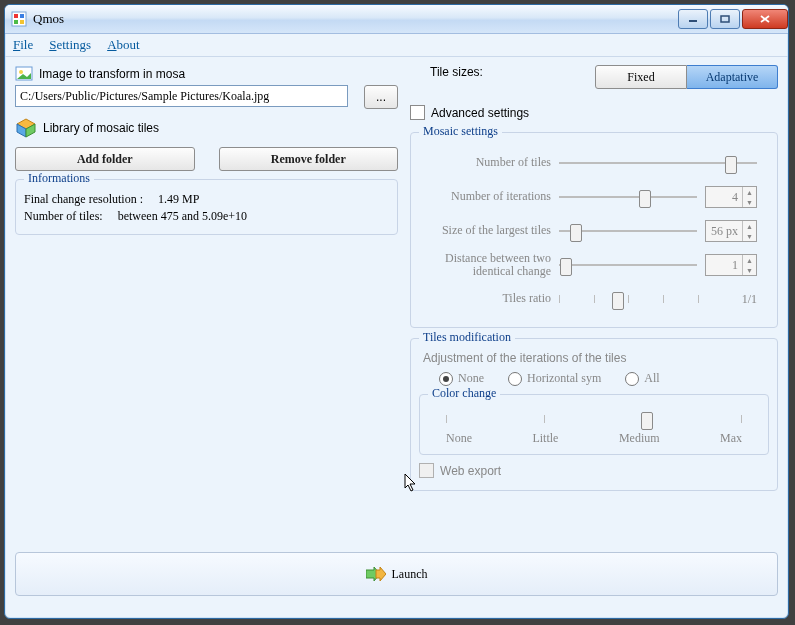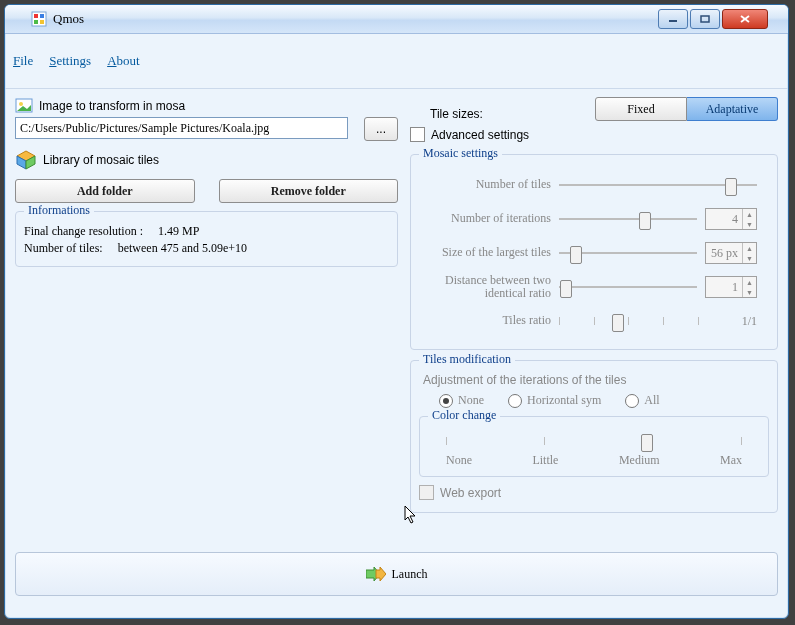--- a/index.html
+++ b/index.html
@@ -25,38 +25,38 @@
     width:783px;height:613px;
     border:1px solid #2D6AA3;border-radius:6px;
     background:var(--win-bg);
     box-shadow:inset 0 0 0 1px #CFE3F7;
     overflow:hidden;
     display:flex;flex-direction:column;
   }
   
   .titlebar{
     height:28px;background:linear-gradient(#F6FAFF,#D9E8F8 45%,#C4DAF4 55%,#D5E6F9);
-    display:flex;align-items:center;padding:0 20px;border-bottom:1px solid #A3BDE0;
+    display:flex;align-items:center;padding:0 0;border-bottom:1px solid #A3BDE0;
   }
   .titlebar .app-icon{
     width:16px;height:16px;margin:0 6px;position:relative;
     display:inline-block;
   }
   .titlebar .app-icon svg{width:16px;height:16px;}
   .titlebar .title{flex:1;font-family:"Segoe UI",Tahoma;font-size:13px;color:#000;}
   .win-btns{display:flex;gap:2px;}
   .win-btn{
     width:28px;height:18px;border:1px solid #4E7CB3;border-radius:3px;
     background:linear-gradient(#EAF2FB,#B9D3F0);display:flex;align-items:center;justify-content:center;
     font-family:Arial;font-size:11px;color:#2E4E77;
   }
   .win-btn.close{width:44px;background:linear-gradient(#F08677,#CE3A22);border-color:#8E2615;color:#fff;}
   
   .menubar{
-    height:22px;display:flex;align-items:center;gap:16px;padding:16px 8px;
+    height:22px;display:flex;align-items:center;gap:16px;padding:0 8px;
     color:var(--menu-blue);font-family:"Segoe UI",Tahoma;font-size:13px;
     border-bottom:1px solid #CBD9EB;
   }
   .menubar span{text-decoration:underline;text-decoration-color:transparent;}
   .menubar span::first-letter{text-decoration:underline;}
   
   .client{
     flex:1;padding:8px 10px 22px 10px;display:flex;flex-direction:column;gap:8px;
   }
   .columns{display:flex;gap:12px;flex:1;min-height:0;}
@@ -100,21 +100,21 @@
   
   .groupbox{
     border:1px solid #C8D4E6;border-radius:4px;padding:10px 8px 8px 8px;margin-top:8px;position:relative;
   }
   .groupbox > .legend{
     position:absolute;top:-9px;left:8px;background:var(--win-bg);padding:0 4px;
     color:var(--groupbox-label);font-family:"Comic Sans MS";
   }
   .info-line{font-family:"Comic Sans MS";color:#000;margin:2px 0;}
   
-  .row-tilesizes{display:flex;align-items:flex-end;gap:8px;margin-bottom:6px;}
+  .row-tilesizes{display:flex;align-items:flex-start;gap:8px;margin-bottom:16px;}
   .seg-btns{display:flex;margin-left:auto;}
   .seg-btn{
     width:90px;height:22px;border:1px solid var(--btn-border);
     display:flex;align-items:center;justify-content:center;font-family:"Comic Sans MS";
     background:var(--btn-bg);
   }
   .seg-btn:first-child{border-radius:3px 0 0 3px;}
   .seg-btn:last-child{border-radius:0 3px 3px 0;border-left:none;}
   .seg-btn.active{background:var(--btn-active-bg);border-color:var(--btn-active-border);color:#083A72;}
   .check-row{display:flex;align-items:center;gap:6px;margin-bottom:4px;}
@@ -315,21 +315,21 @@
             <div class="spin">
               <div class="val">56 px</div>
               <div class="arrows">
                     <div>▲</div>
                     <div>▼</div>
                   </div>
             </div>
           </div>
 
           <div class="setting-row">
-            <div class="setting-label">Distance between two identical ratio</div>
+            <div class="setting-label">Distance between two identical change</div>
             <div class="slider-wrap">
               <div class="slider-track"></div>
                   <div class="slider-thumb" style="left:5%;"></div>
             </div>
             <div class="spin">
               <div class="val">1</div>
               <div class="arrows">
                     <div>▲</div>
                     <div>▼</div>
                   </div>

